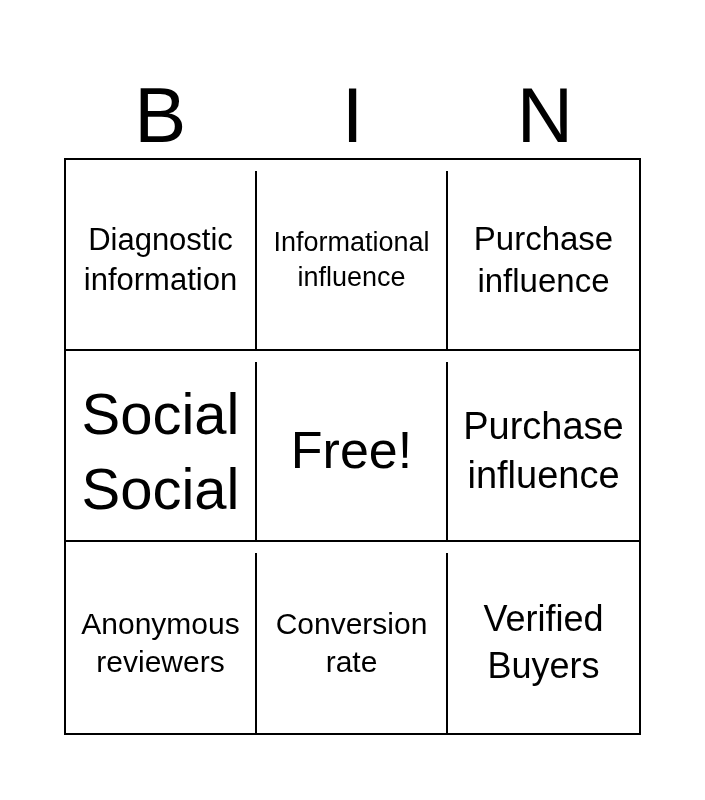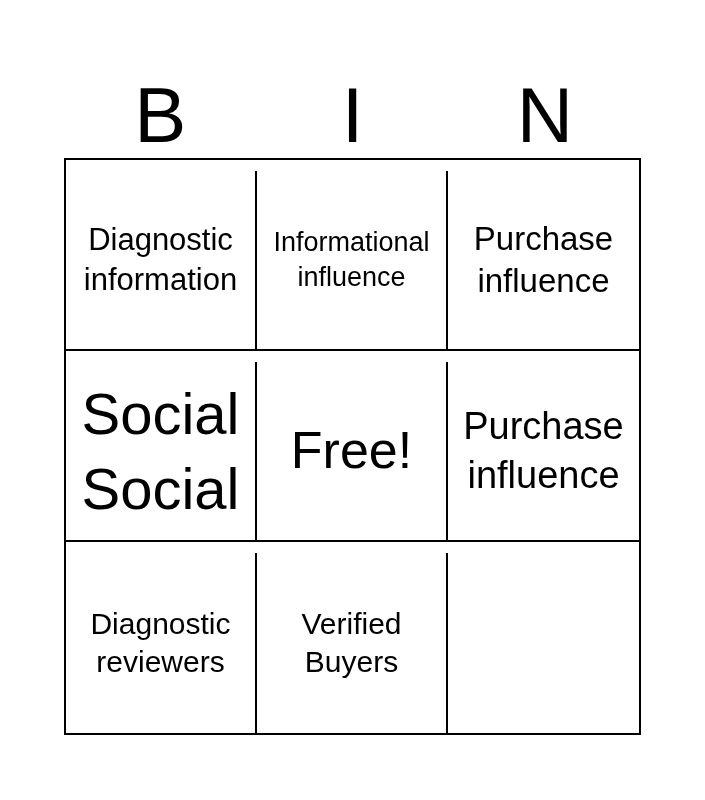--- a/index.html
+++ b/index.html
@@ -95,17 +95,18 @@
     <div class="header-letter">N</div>
   </div>
 
   <div class="bingo-grid">
     <div class="bingo-cell">Diagnostic information</div>
     <div class="bingo-cell">Informational influence</div>
     <div class="bingo-cell">Purchase influence</div>
     <div class="bingo-cell">Social Social</div>
     <div class="bingo-cell">Free!</div>
     <div class="bingo-cell">Purchase influence</div>
-    <div class="bingo-cell">Diagnostic reviewers</div>
+    <div class="bingo-cell">Anonymous reviewers</div>
+    <div class="bingo-cell">Conversion rate</div>
     <div class="bingo-cell">Verified Buyers</div>
   </div>
 
 </div>
 
 </body></html>

